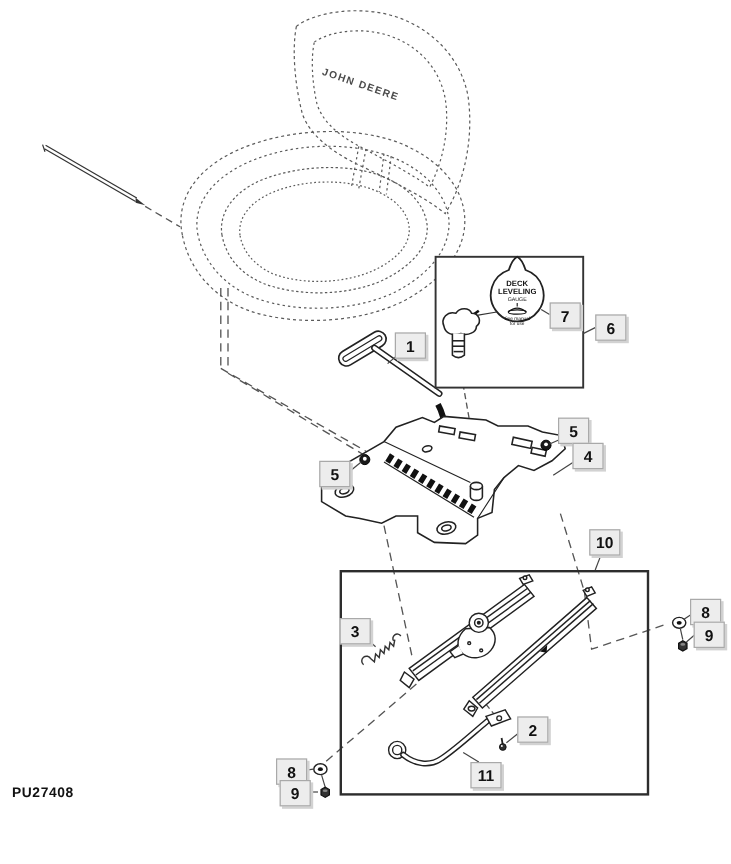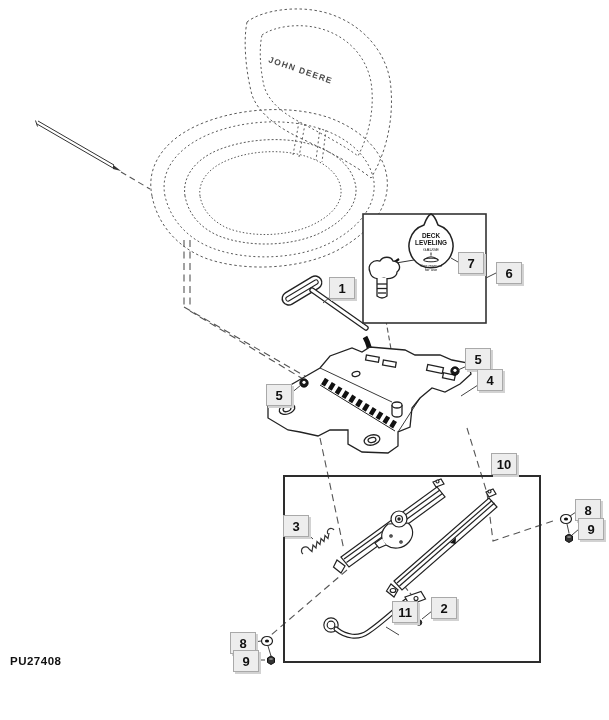--- a/index.html
+++ b/index.html
@@ -246,25 +246,25 @@
   </g>
 </svg>
 
 <div id="callout-layer">
       <div class="callout" style="left: 329px; top: 277px;">1</div>
       <div class="callout" style="left: 458px; top: 252px;">7</div>
       <div class="callout" style="left: 496px; top: 262px;">6</div>
       <div class="callout" style="left: 465px; top: 348px;">5</div>
       <div class="callout" style="left: 477px; top: 369px;">4</div>
       <div class="callout" style="left: 266px; top: 384px;">5</div>
-      <div class="callout" style="left: 491px; top: 441px; margin-top: 12px;">10</div>
+      <div class="callout" style="left: 491px; top: 441px;">10</div>
       <div class="callout" style="left: 283px; top: 515px;">3</div>
       <div class="callout" style="left: 575px; top: 499px;">8</div>
       <div class="callout" style="left: 578px; top: 518px;">9</div>
       <div class="callout" style="left: 431px; top: 597px;">2</div>
-      <div class="callout" style="left: 392px; top: 601px;">11</div>
+      <div class="callout" style="left: 392px; top: 635px;">11</div>
       <div class="callout" style="left: 230px; top: 632px;">8</div>
       <div class="callout" style="left: 233px; top: 650px;">9</div>
     </div>
 
 <div class="part-code">PU27408</div>
 
 </div>
 
 </body></html>

